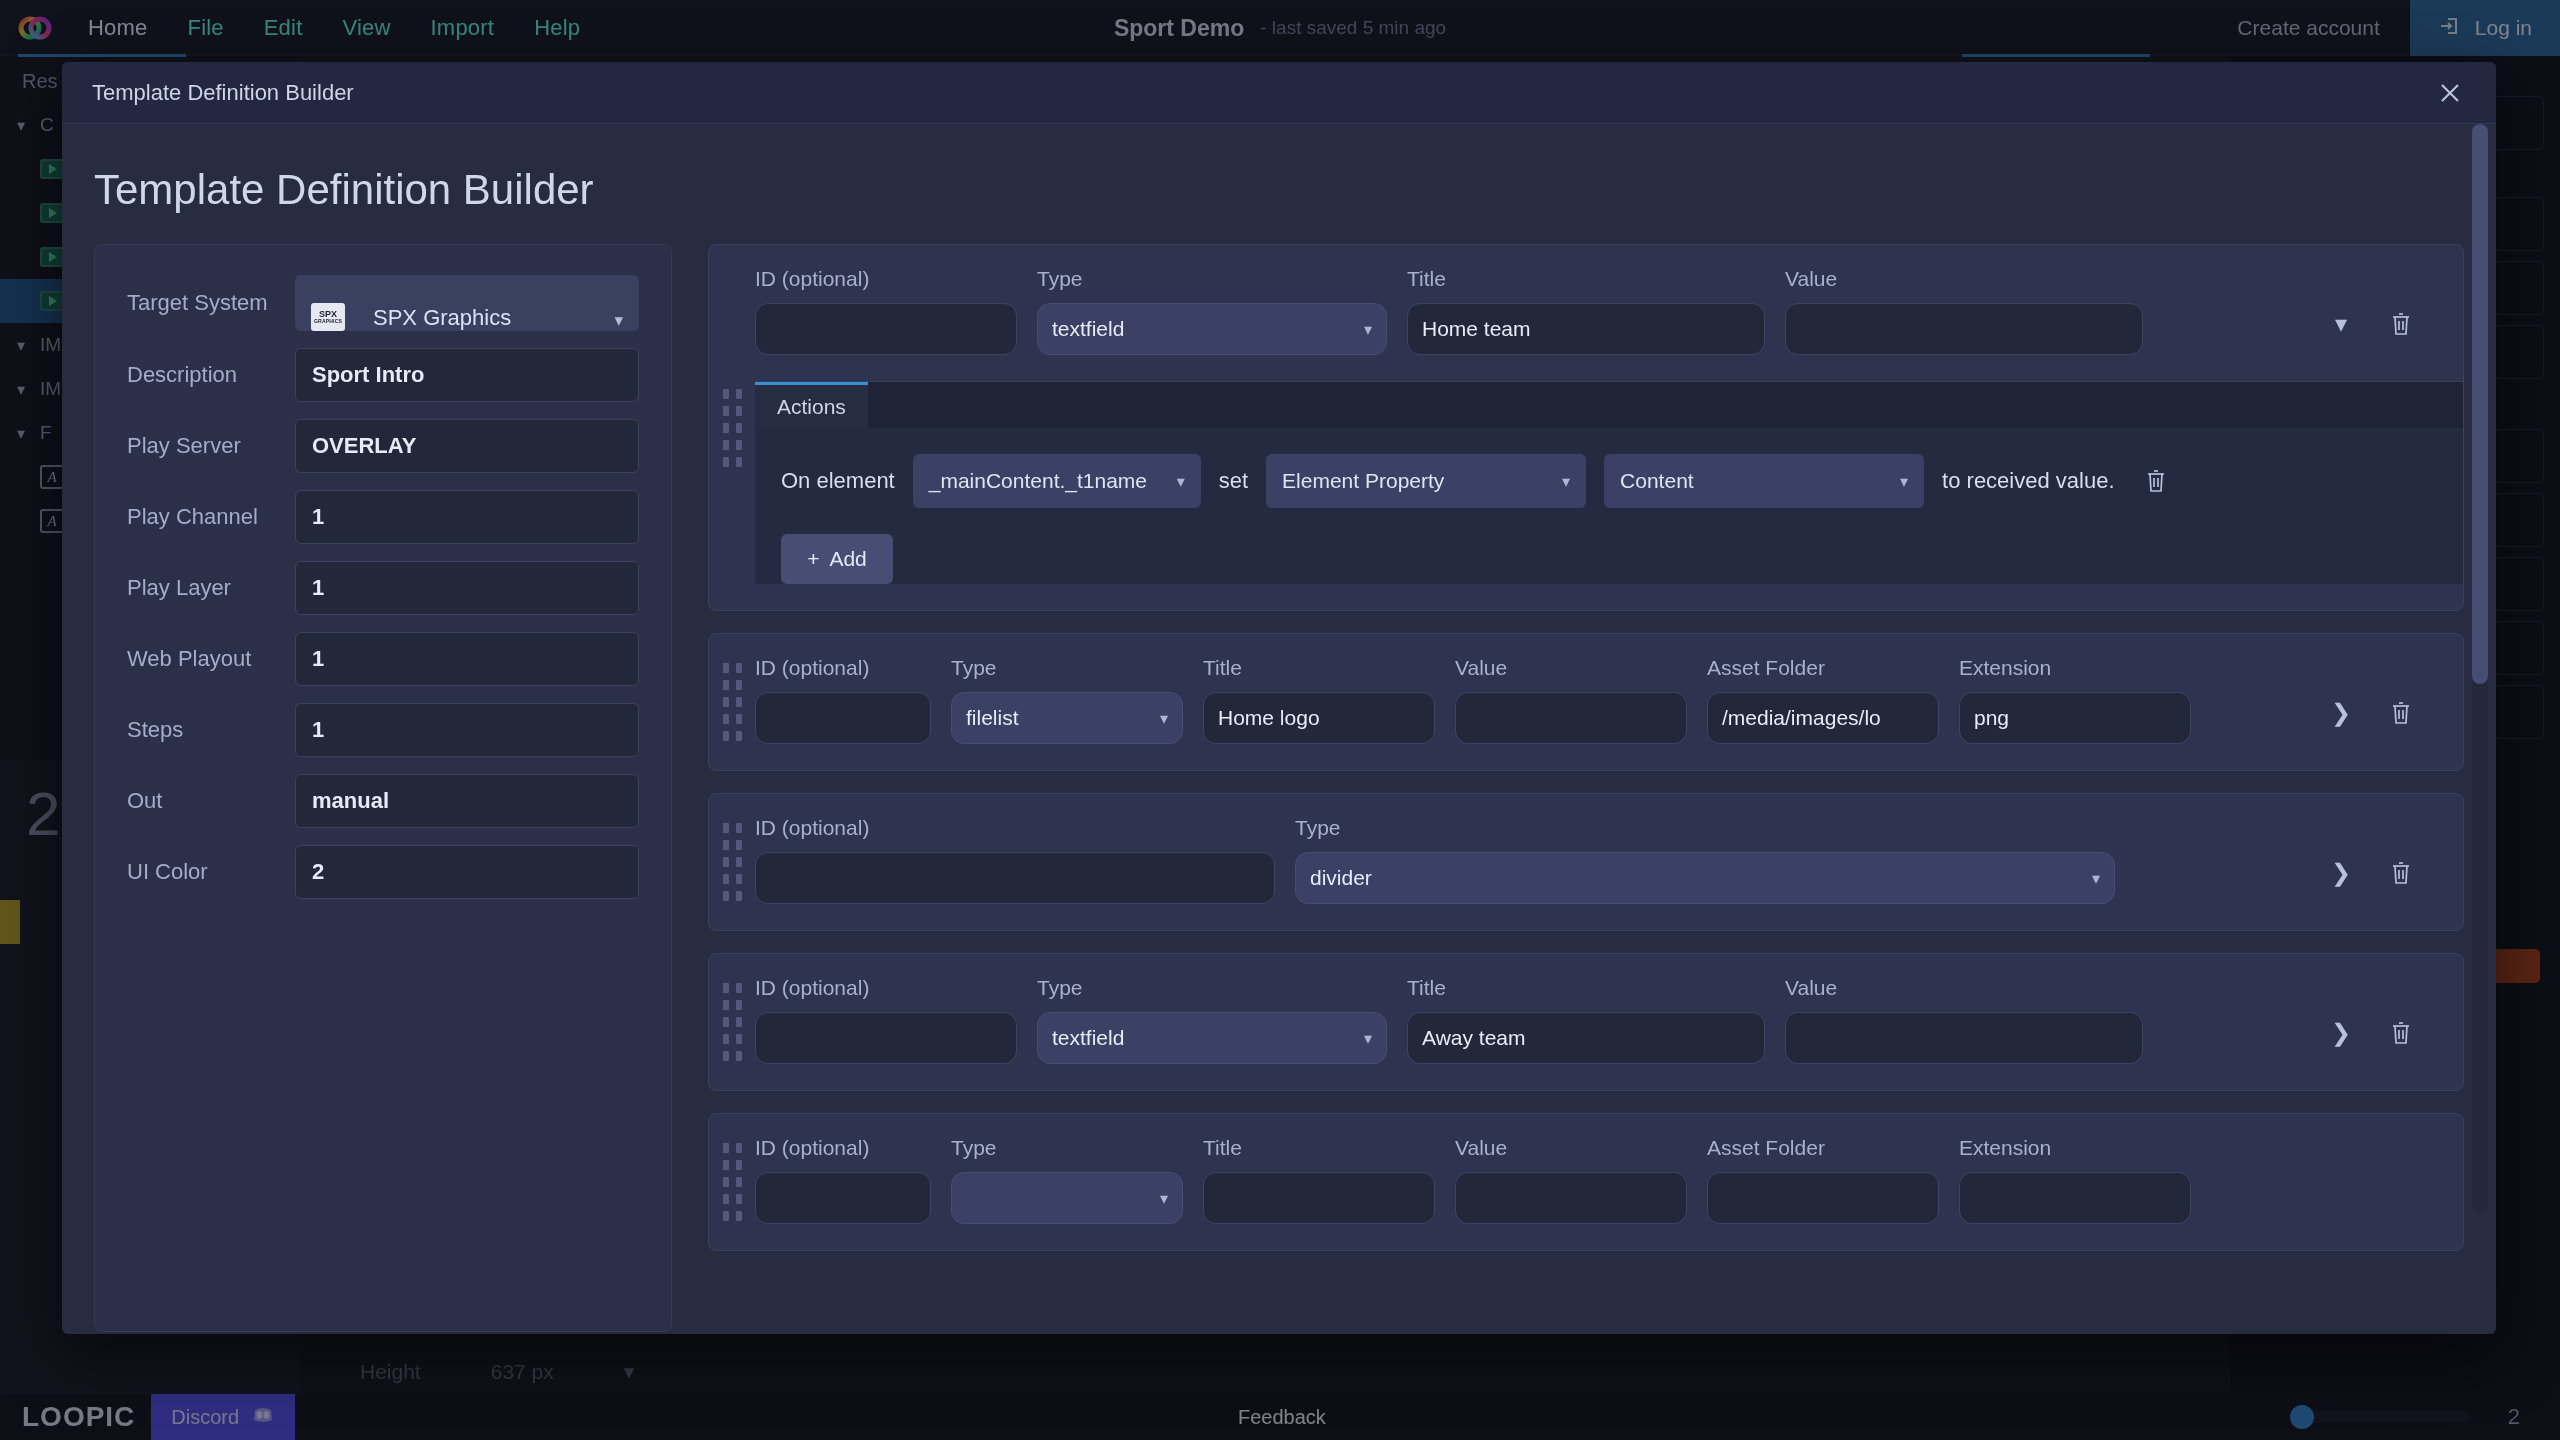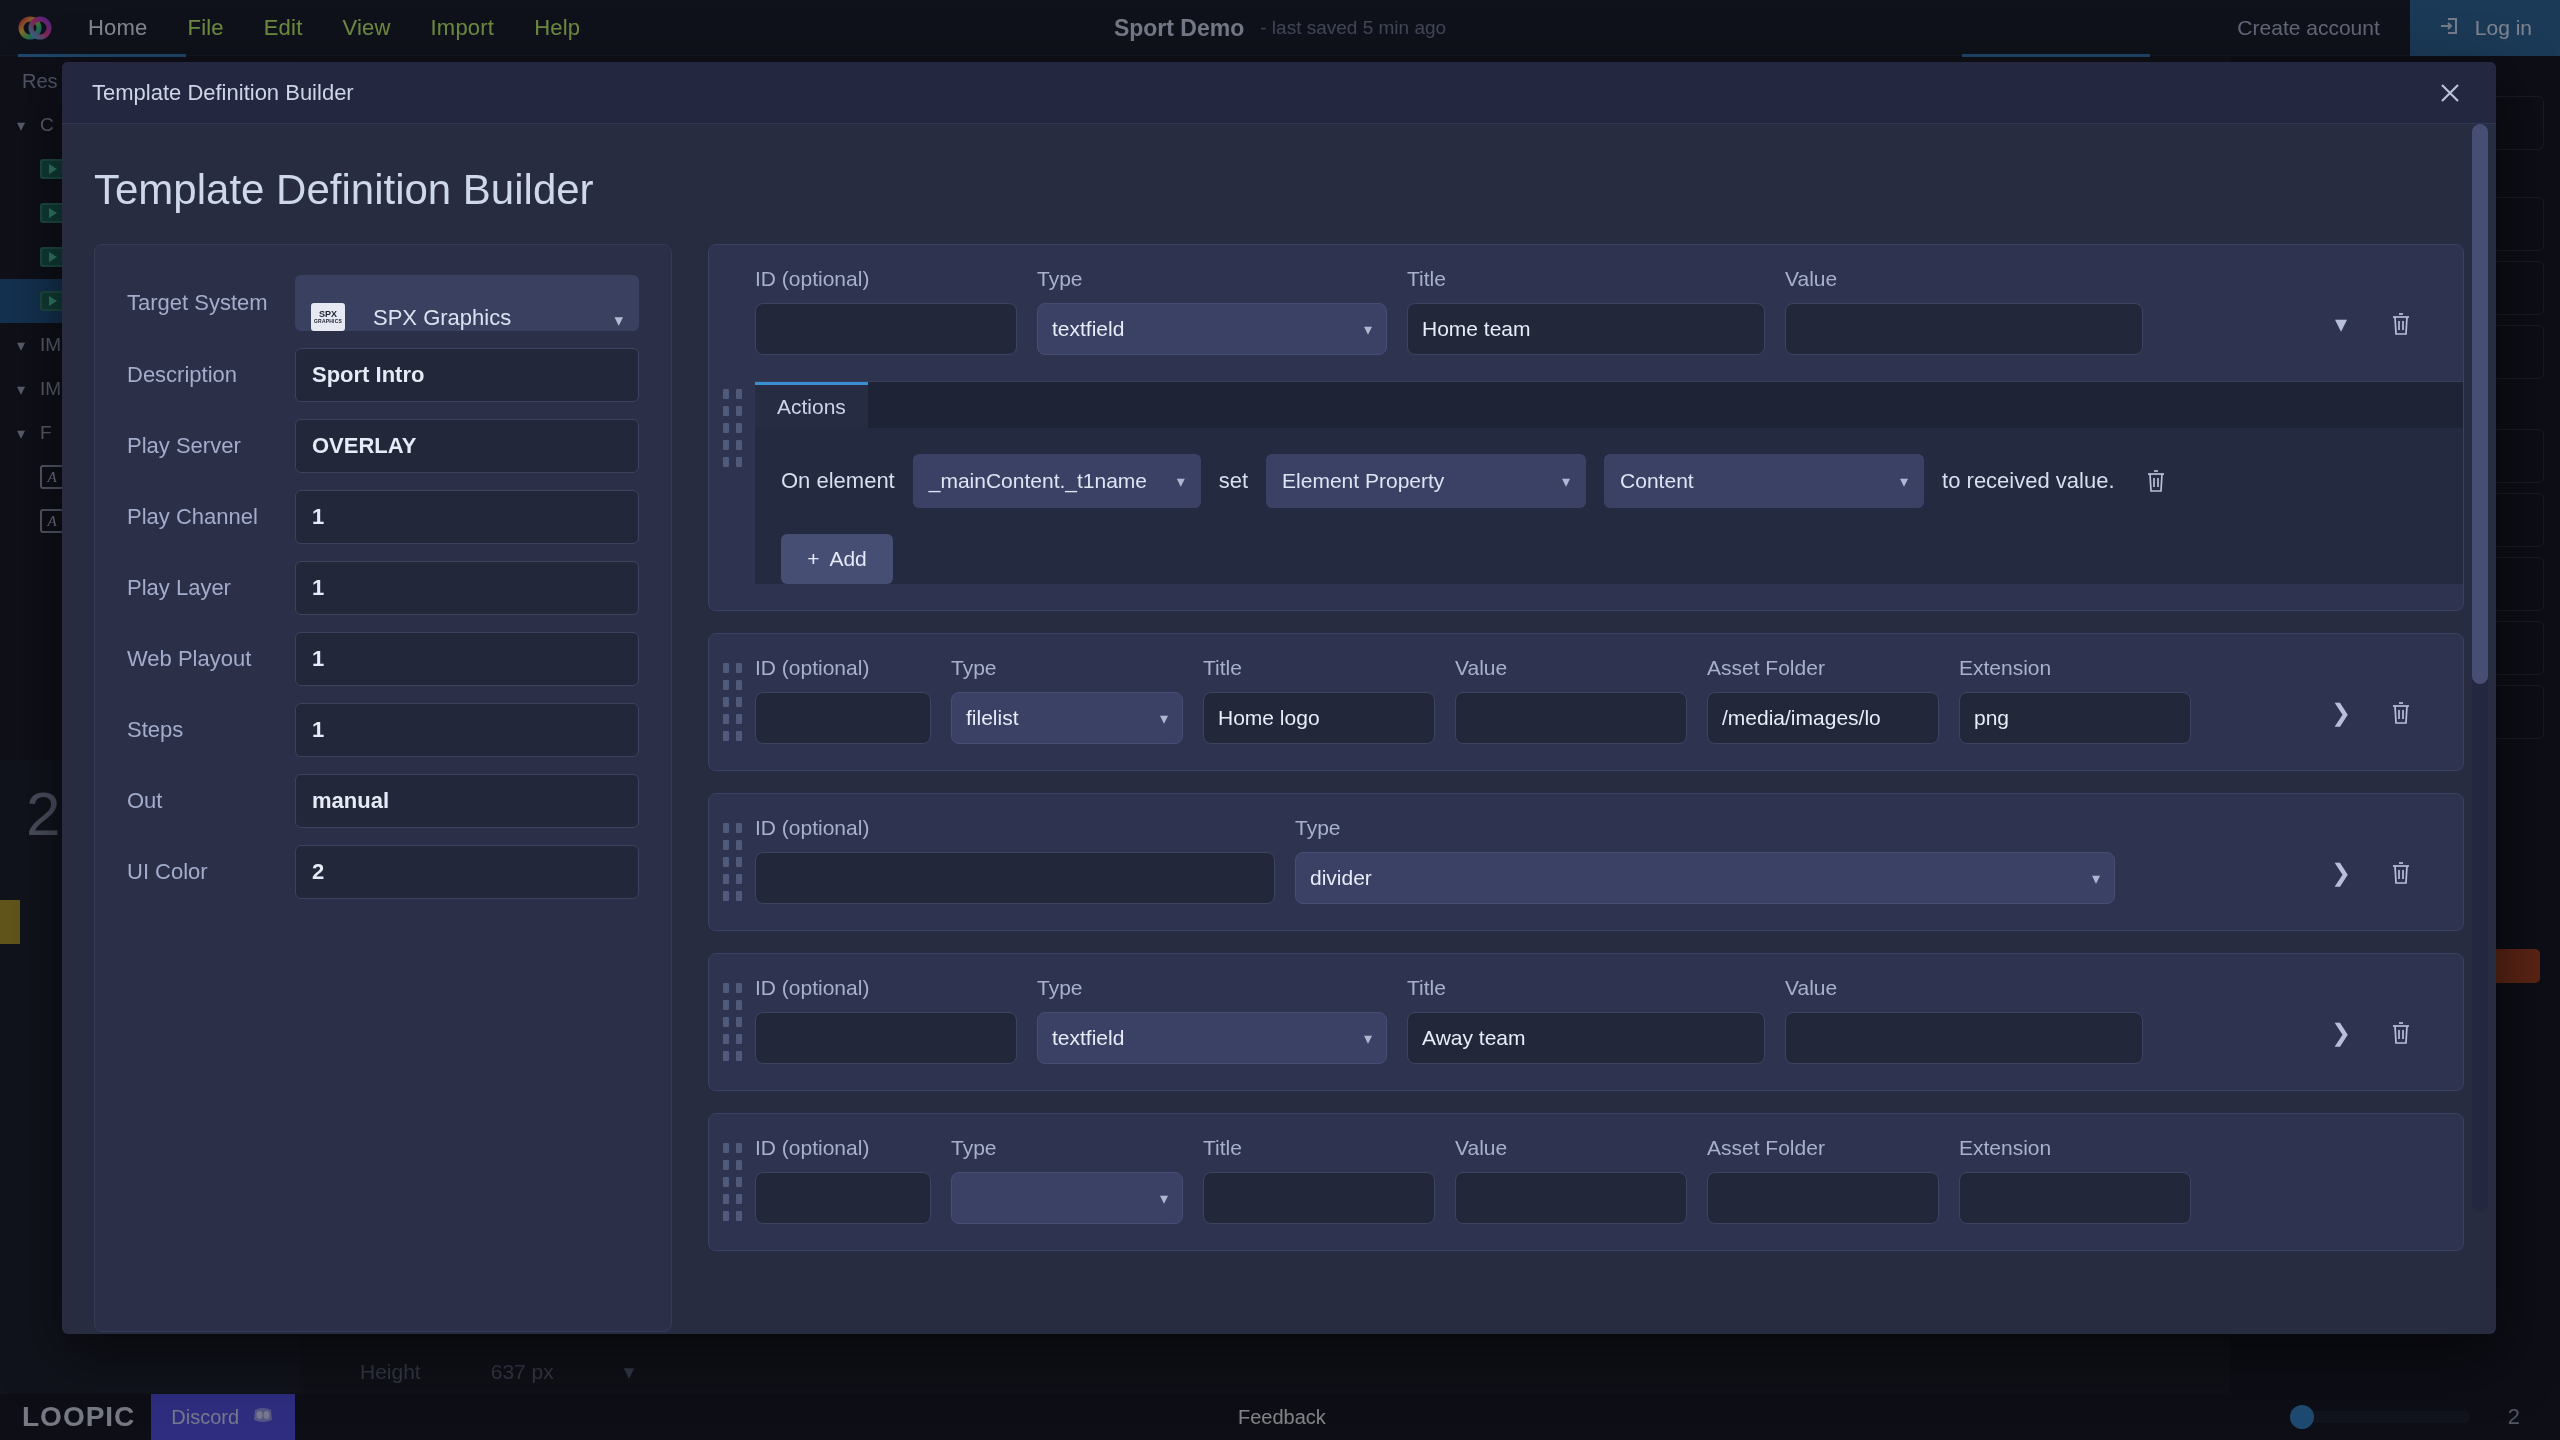--- a/index.html
+++ b/index.html
@@ -18,21 +18,21 @@
     position: absolute; top: 0; left: 0; width: 2560px; height: 56px;
     background: #151821; display: flex; align-items: center;
     border-bottom: 1px solid #1d2130;
   }
   .logo-mark {
     width: 34px; height: 34px; margin-left: 18px; margin-right: 16px;
     border-radius: 50%; position: relative; flex: 0 0 auto;
   }
   .logo-mark svg { display:block; }
   .menu-item {
-    color: #bef264; font-size: 22px; padding: 0 20px; line-height: 56px;
+    color: #5eead4; font-size: 22px; padding: 0 20px; line-height: 56px;
     letter-spacing: .2px; white-space: nowrap;
   }
   .menu-item.active { color: #e4e9f5; }
   .topbar-center {
     position: absolute; left: 0; right: 0; top: 0; height: 56px;
     display: flex; align-items: center; justify-content: center;
     pointer-events: none;
   }
   .doc-title { color: #cbd3e4; font-size: 23px; font-weight: 600; }
   .doc-saved { color: #6f7891; font-size: 19px; margin-left: 16px; }
@@ -216,21 +216,21 @@
     width: 6px; height: 10px; background: #525a7c; display: block; border-radius: 1px;
   }
   .card-main { flex: 1 1 auto; min-width: 0; }
   .fields-row {
     display: flex; align-items: flex-end; gap: 0; padding: 22px 17px 26px 0;
   }
   .fld { display: flex; flex-direction: column; }
   .fld .lbl { color: #a7b0cd; font-size: 21px; margin-bottom: 12px; }
   .fld .box {
     height: 52px; background: #222739; border: 1px solid #3d4463;
-    border-radius: 8px; color: #e7ecf8; font-size: 21px;
+    border-radius: 13px; color: #e7ecf8; font-size: 21px;
     display: flex; align-items: center; padding: 0 14px; overflow: hidden;
     white-space: nowrap;
   }
   .fld .box.sel {
     background: #3b4164; border-color: #474e73;
     justify-content: space-between;
   }
   .fld .box.sel .cd { color: #aeb7d1; font-size: 16px; margin-left: 10px; }
   .row-actions {
     display: flex; align-items: flex-end; gap: 14px; padding-bottom: 8px;

